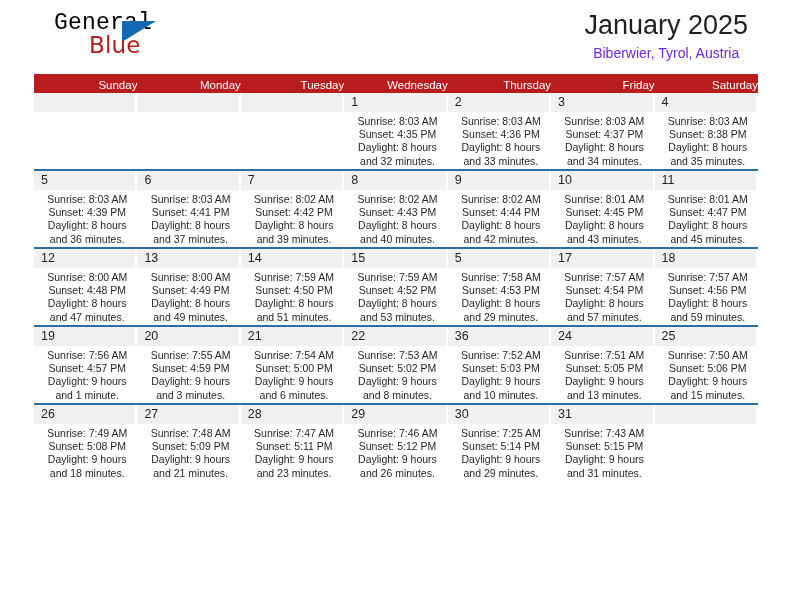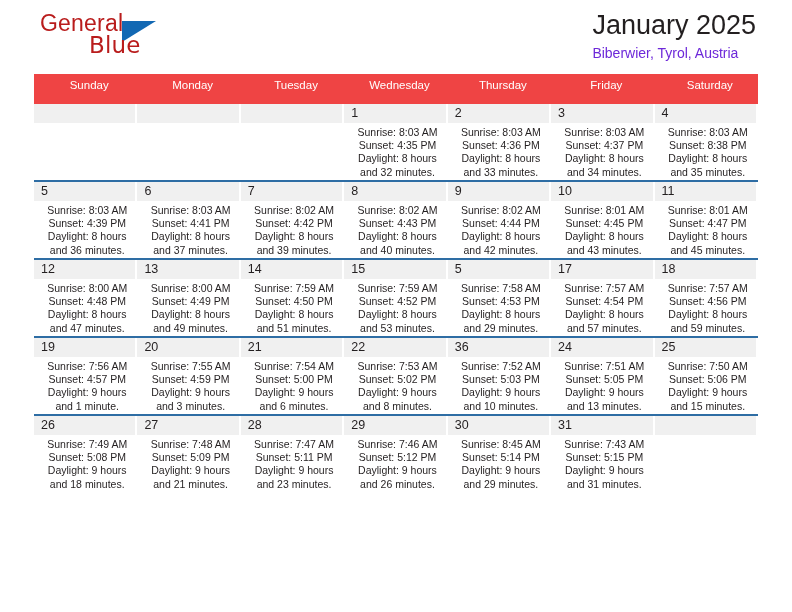--- a/index.html
+++ b/index.html
@@ -29,26 +29,26 @@
   }
   .logo {
     position: absolute;
     left: 2px;
     top: 10px;
     width: 200px;
     height: 54px;
   }
   .logo-general {
     position: absolute;
-    left: 4px;
+    left: 18px;
     top: 0;
     font-size: 23px;
     letter-spacing: 0.2px;
-    color: #b91c1c;
-    font-family: Liberation Sans, sans-serif;
+    color: #000000;
+    font-family: Liberation Mono, monospace;
   }
   .logo-blue {
     position: absolute;
     left: 53px;
     top: 22px;
     font-size: 23px;
     letter-spacing: 0.2px;
     color: #b91c1c;
     font-family: "DejaVu Sans", sans-serif;
   }
@@ -56,23 +56,23 @@
     position: absolute;
     left: 86px;
     top: 11px;
     width: 0;
     height: 0;
     border-left: 34px solid #1268b3;
     border-bottom: 21px solid transparent;
   }
   .title-wrap {
     position: absolute;
-    right: 2px;
+    right: 10px;
     top: 8px;
-    text-align: left;
+    text-align: center;
   }
   .cal-title {
     font-size: 27px;
     color: #231f20;
     line-height: 34px;
     white-space: nowrap;
   }
   .cal-subtitle {
     font-size: 14px;
     color: #6d28d9;
@@ -80,26 +80,26 @@
     white-space: nowrap;
   }
 
   
   .calendar {
     width: 724px;
     border-collapse: collapse;
     table-layout: fixed;
   }
   .calendar th {
-    background: #ef4444;
+    background: #b91c1c;
     color: #ffffff;
     font-size: 11.5px;
     font-weight: normal;
-    text-align: center;
-    padding: 5px 0 13px 7px;
+    text-align: right;
+    padding: 5px 0 2px 7px;
     height: 11px;
     border: none;
   }
   .calendar td {
     vertical-align: top;
     padding: 0;
     border: none;
     border-top: 2px solid #2e6da4;
     background: #ffffff;
     height: 76px;
@@ -511,21 +511,21 @@
                 <div>Sunset: 5:12 PM</div>
                 <div>Daylight: 9 hours</div>
                 <div>and 26 minutes.</div>
               </div>
             </div>
           </td>
           <td>
             <div class="daycell">
               <div class="daynum-band">30</div>
               <div class="lines">
-                <div>Sunrise: 8:45 AM</div>
+                <div>Sunrise: 7:25 AM</div>
                 <div>Sunset: 5:14 PM</div>
                 <div>Daylight: 9 hours</div>
                 <div>and 29 minutes.</div>
               </div>
             </div>
           </td>
           <td>
             <div class="daycell">
               <div class="daynum-band">31</div>
               <div class="lines">

